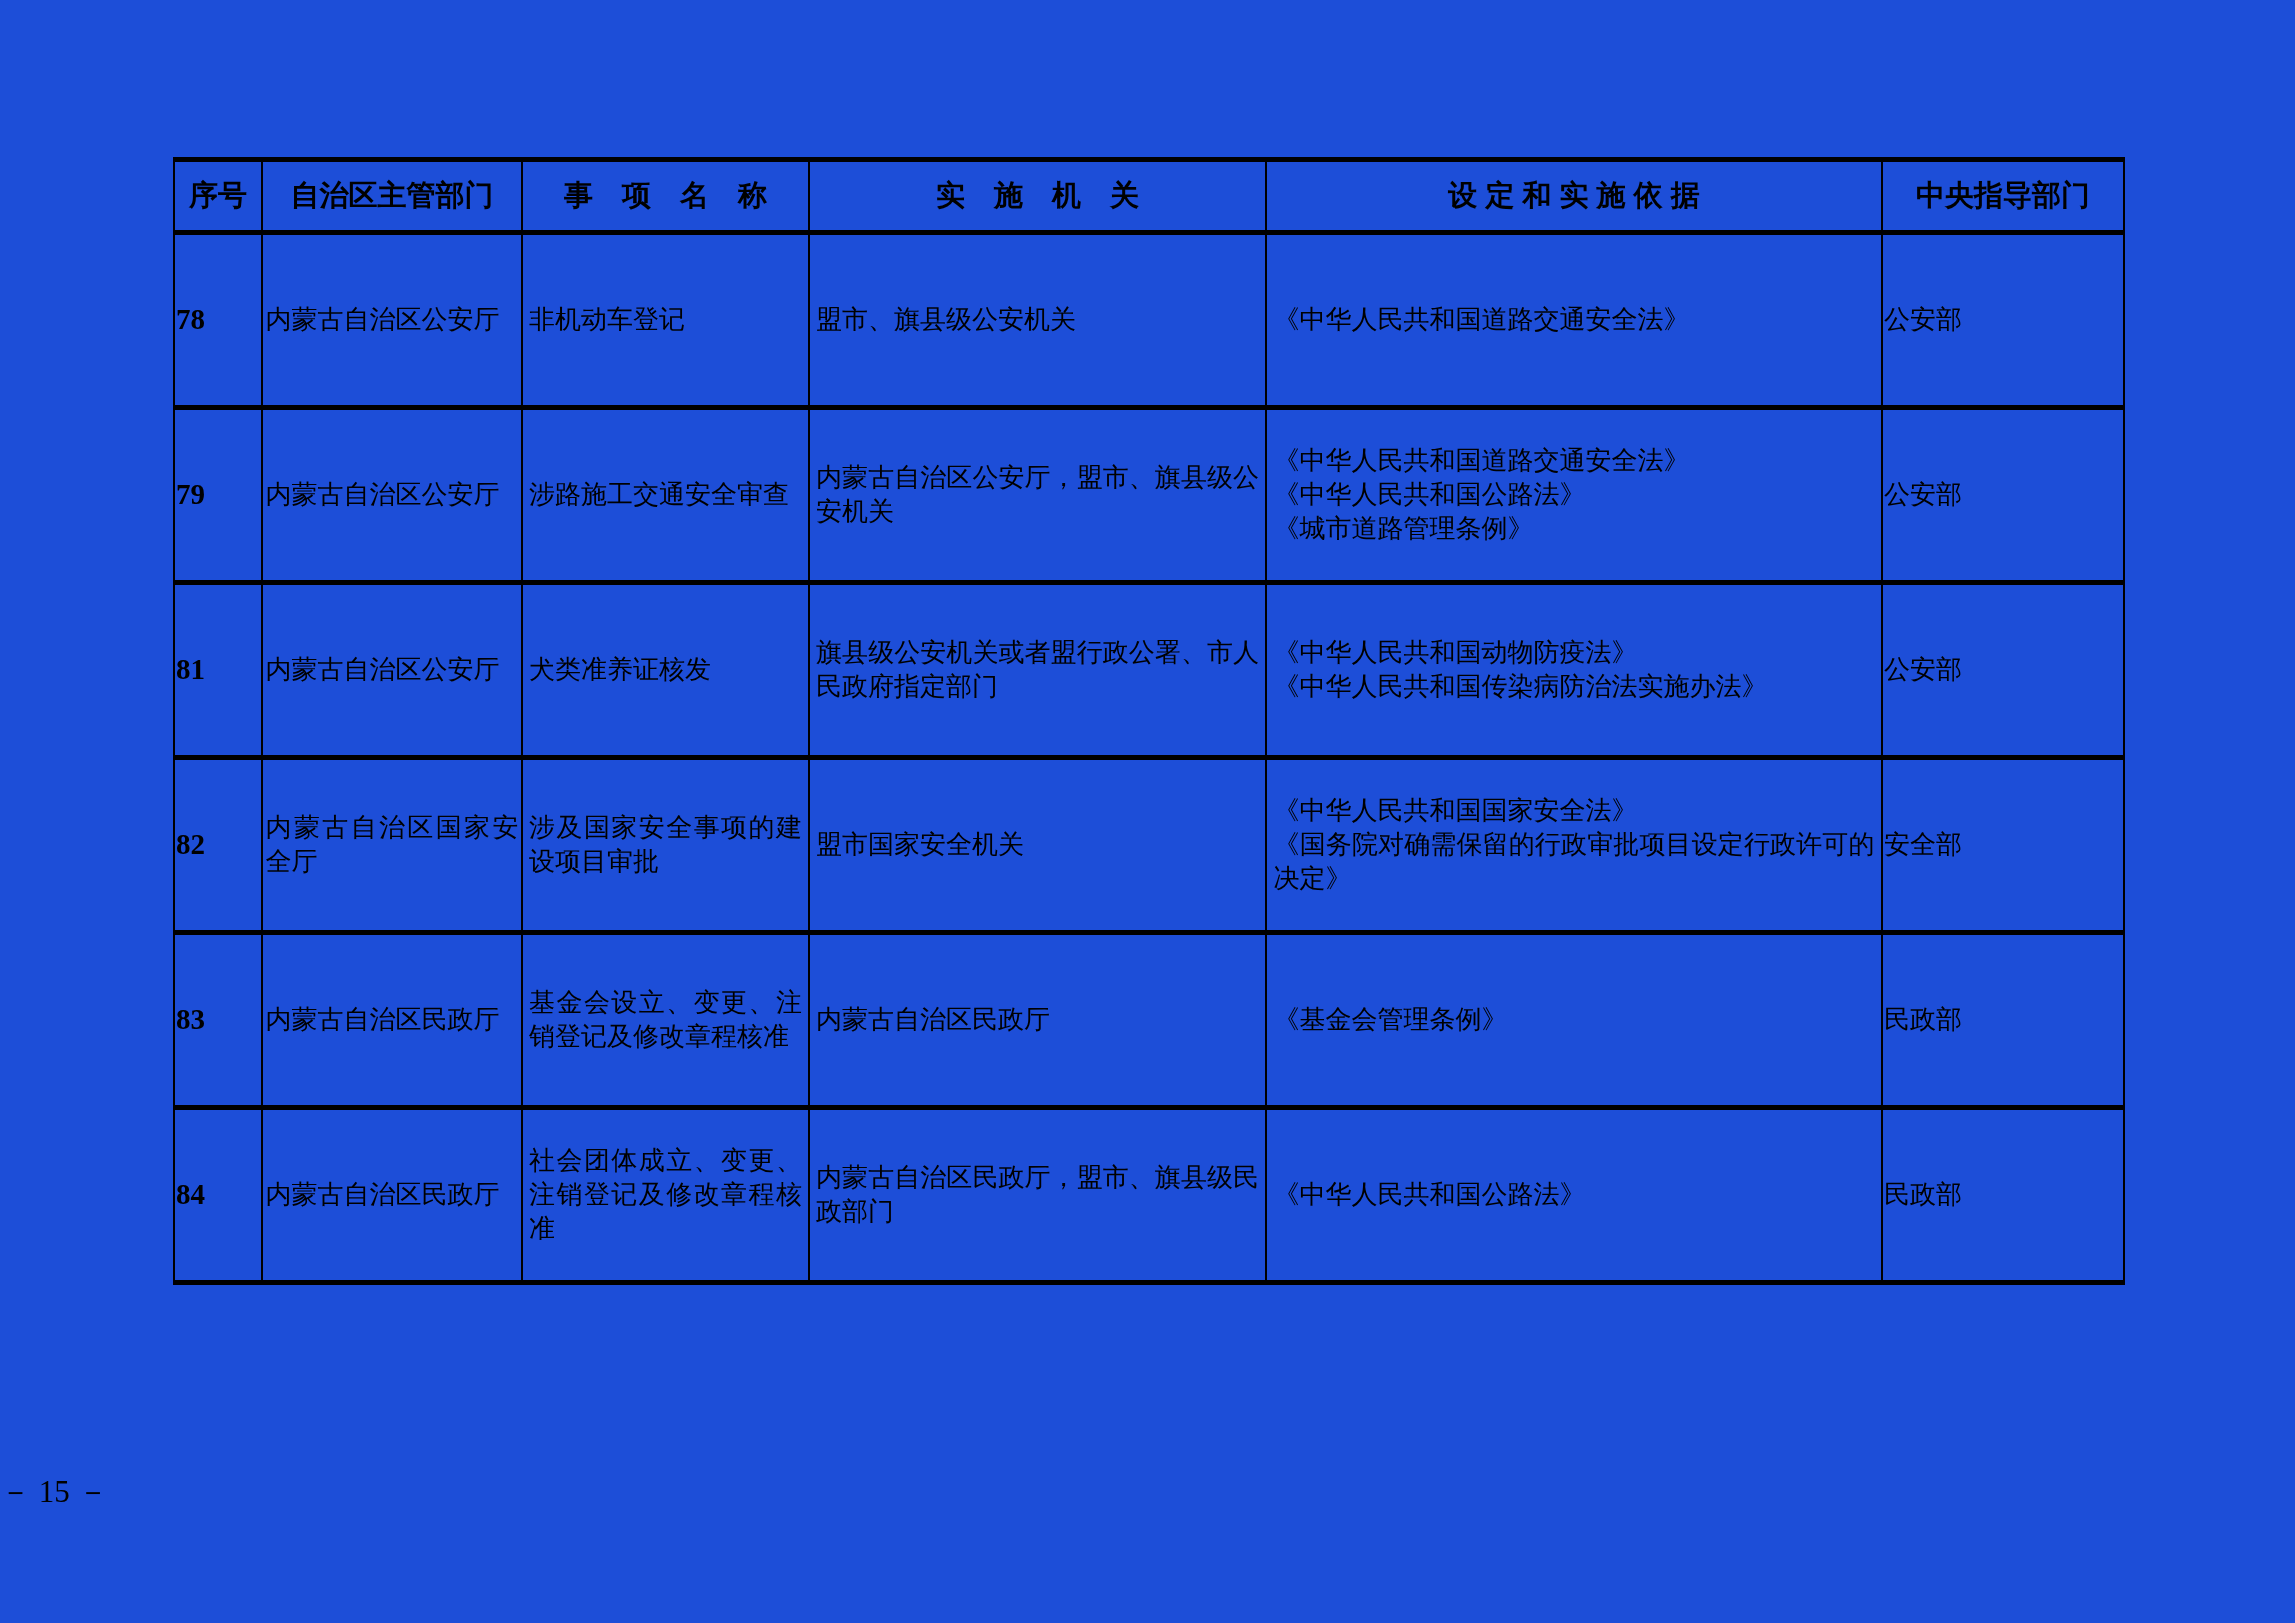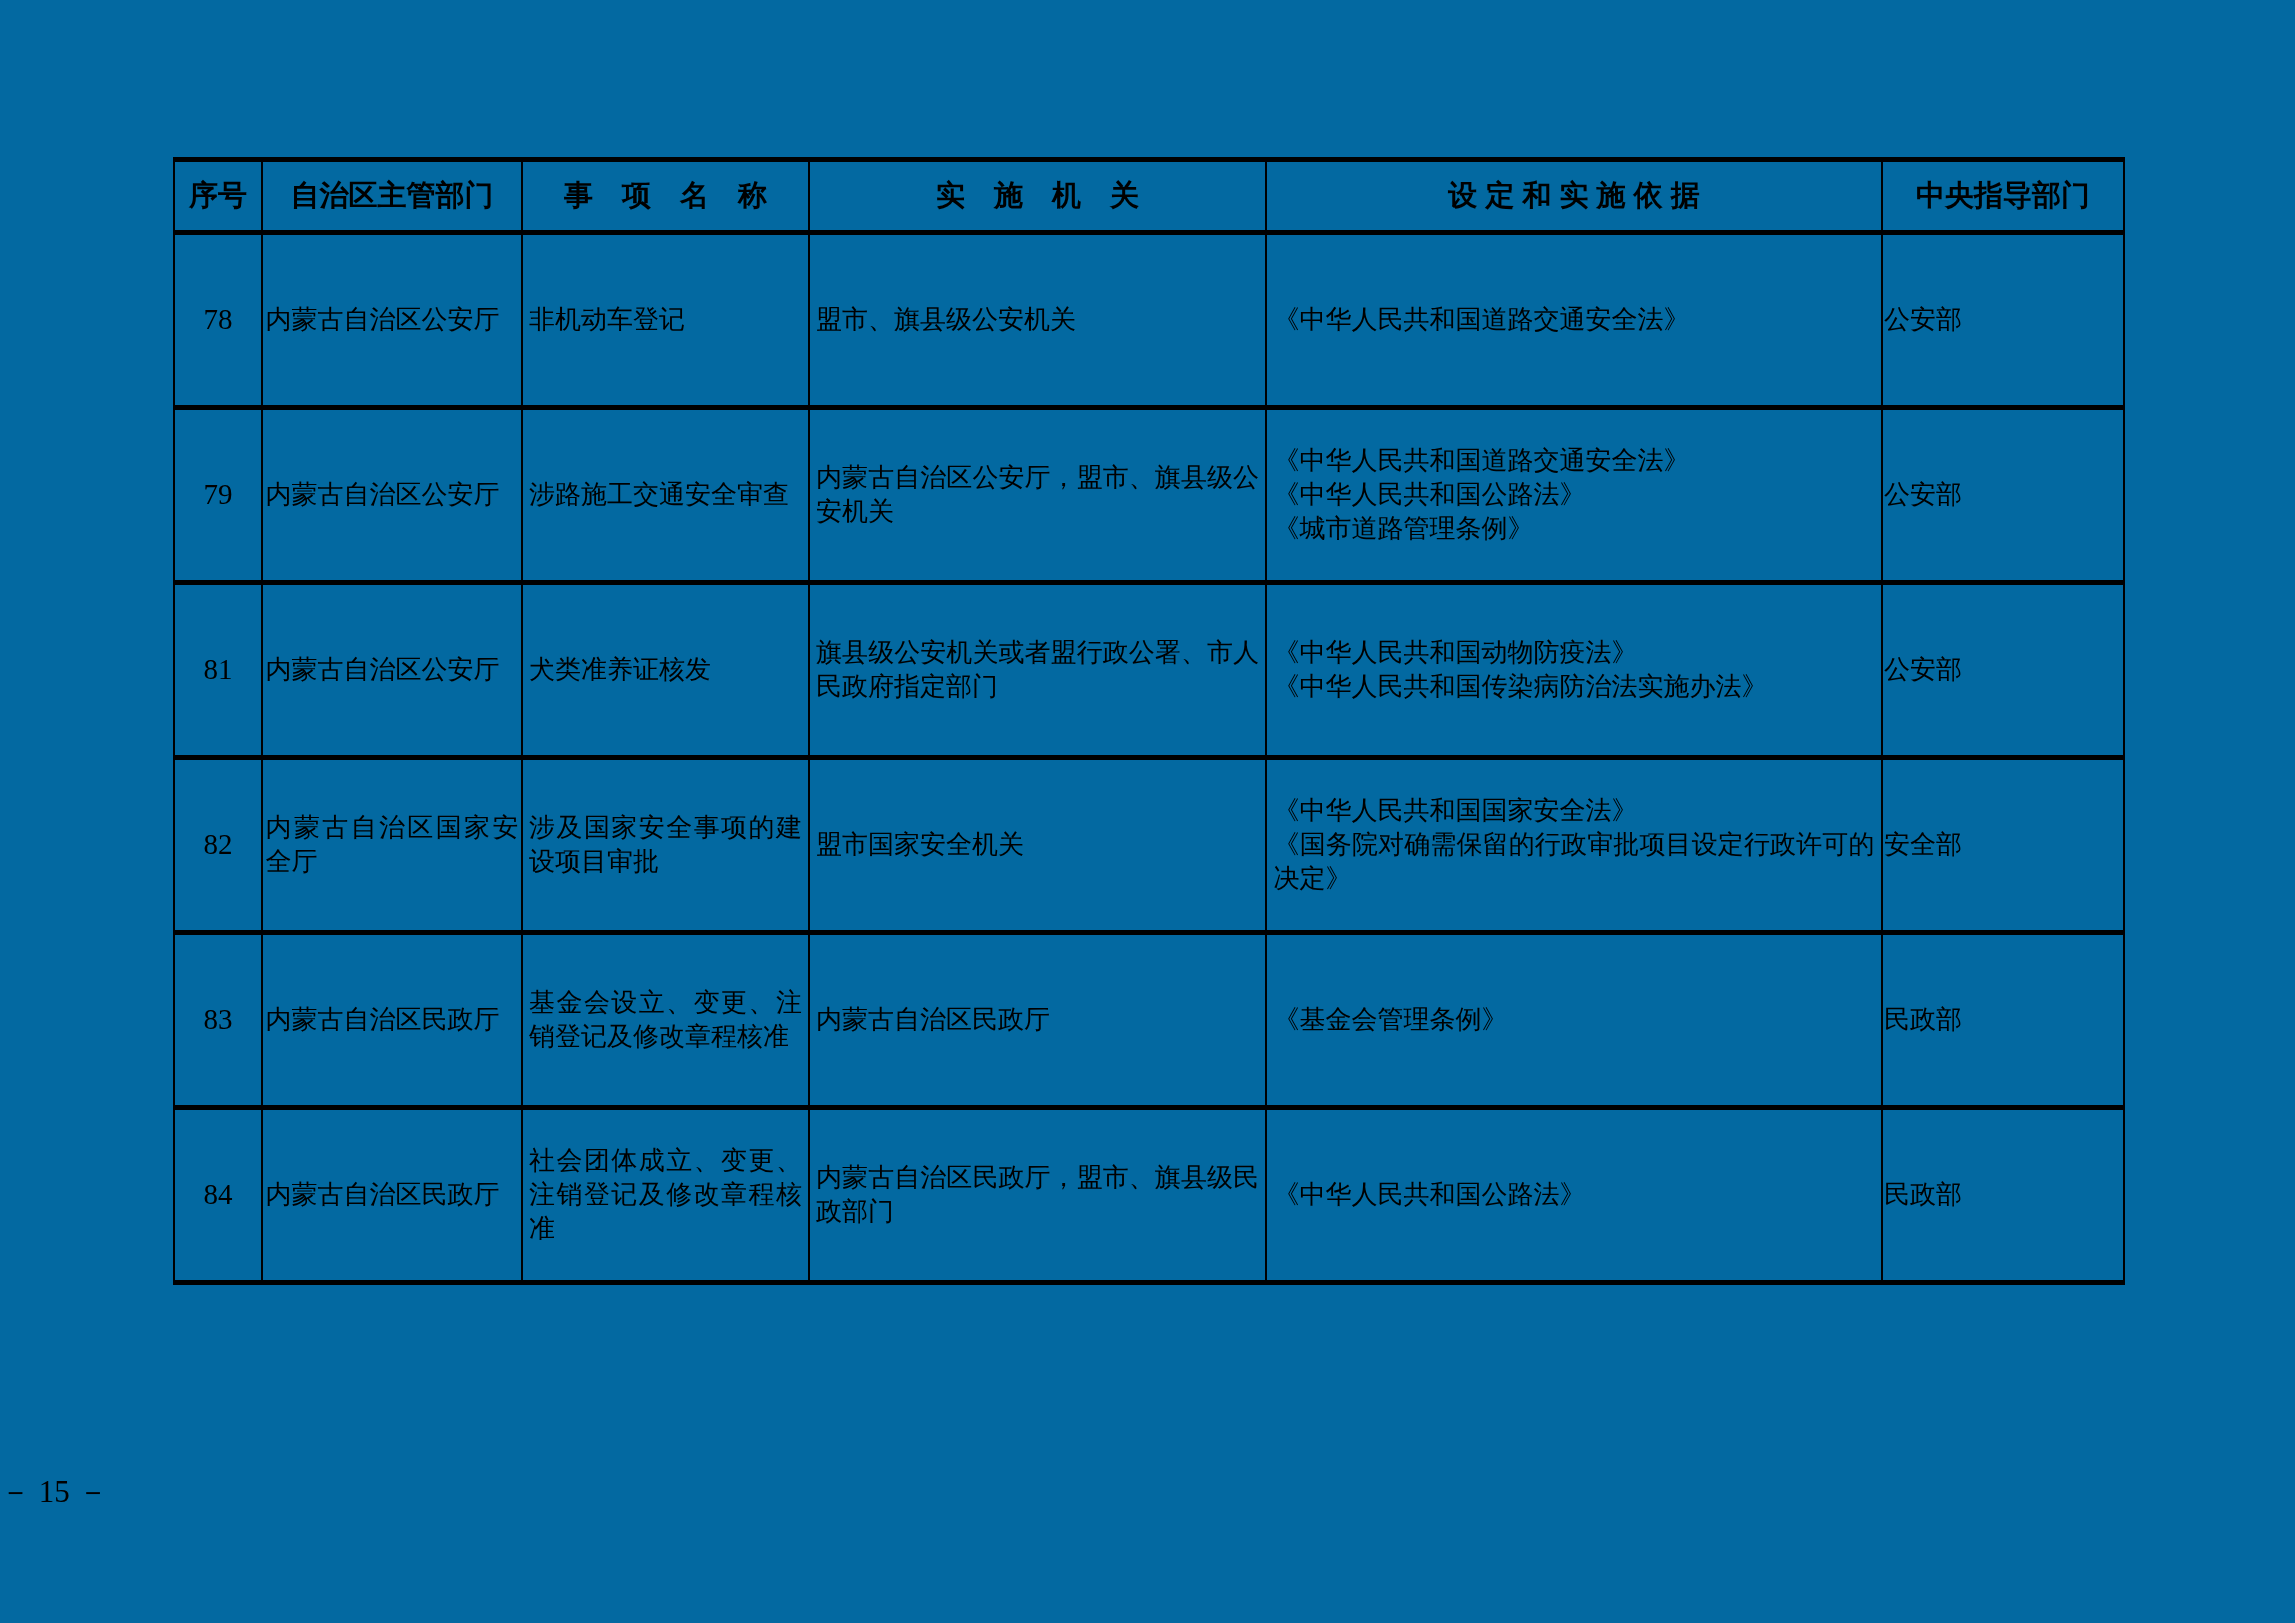--- a/index.html
+++ b/index.html
@@ -12,21 +12,21 @@
     width: 2295px;
     height: 1623px;
     color: #000000;
     font-family: "Liberation Serif", serif;
   }
   .page {
     position: absolute;
     left: 0; top: 0;
     width: 2295px;
     height: 1623px;
-    background: #0369a1;
+    background: #1d4ed8;
   }
   table.approval {
     position: absolute;
     left: 173px;
     top: 157px;
     width: 1949px;
     border-collapse: collapse;
     table-layout: fixed;
   }
   table.approval th,
@@ -46,22 +46,23 @@
     font-size: 29px;
     text-align: center;
     padding: 0;
     white-space: nowrap;
   }
   td {
     font-size: 26px;
     line-height: 1.3;
   }
   td.c-no {
-    text-align: center;
+    text-align: left;
     font-size: 29px;
+    font-weight: bold;
   }
   td.c-central {
     text-align: left;
   }
   td.c-dept {
     padding: 0 2.6px;
     text-align: justify;
     word-break: break-all;
     line-break: anywhere;
   }

